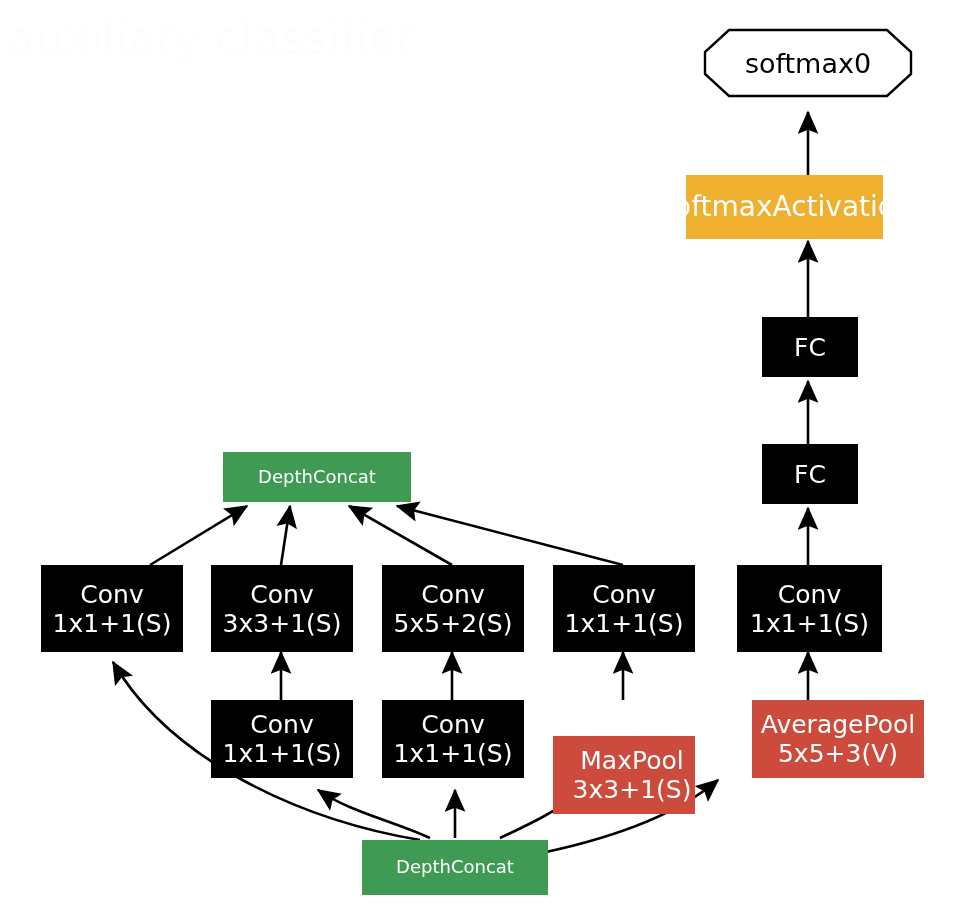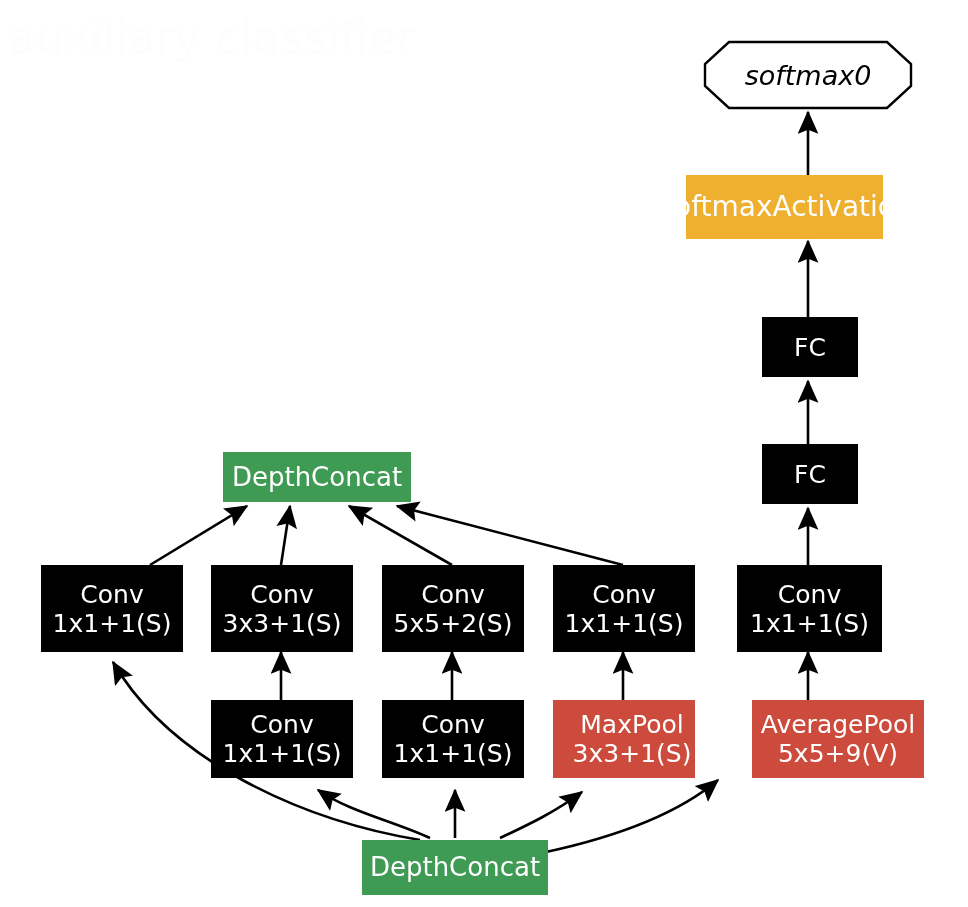--- a/index.html
+++ b/index.html
@@ -36,21 +36,21 @@
     line-height: 1.16;
     color: #ffffff;
     z-index: 3;
   }
   .node .ln {
     display: block;
     white-space: nowrap;
   }
   .conv   { background: #000000; font-size: 25px; }
   .pool   { background: #cc4b3c; font-size: 25px; }
-  .concat { background: #3f9a54; font-size: 26px; justify-content: center; }
+  .concat { background: #3f9a54; font-size: 18px; justify-content: center; }
   .soft   { background: #eeb02e; font-size: 28px; }
   .octa {
     position: absolute;
     z-index: 3;
     color: #000000;
     font-size: 27px;
     display: flex;
     align-items: center;
     justify-content: center;
   }
@@ -105,21 +105,21 @@
       <path d="M623,565 L397,506"></path>
 
       <path d="M420,840 C300,820 170,760 113,662"></path>
       <path d="M430,838 C390,820 350,812 318,790"></path>
       <path d="M455,838 L455,790"></path>
       <path d="M500,838 C530,824 555,812 582,792"></path>
       <path d="M546,852 C620,836 680,812 718,780"></path>
     </g>
   </svg>
 
-  <div class="octa" style="left:703px; top:40px; width:210px; height:70px;font-style:italic;">
+  <div class="octa" style="left:703px; top:28px; width:210px; height:70px;">
     <svg class="octa-bg" viewBox="0 0 210 70" preserveAspectRatio="none">
       <polygon points="26,2 184,2 208,24 208,46 184,68 26,68 2,46 2,24" fill="#ffffff" stroke="#000000" stroke-width="2.4"></polygon>
     </svg>
     <span class="octa-label">softmax0</span>
   </div>
 
   <div class="node soft" style="left:686px; top:175px; width:197px; height:64px;">
     <span class="ln">SoftmaxActivation</span>
   </div>
 
@@ -159,28 +159,28 @@
   <div class="node conv" style="left:211px; top:700px; width:142px; height:78px;">
     <span class="ln">Conv</span>
     <span class="ln">1x1+1(S)</span>
   </div>
 
   <div class="node conv" style="left:382px; top:700px; width:142px; height:78px;">
     <span class="ln">Conv</span>
     <span class="ln">1x1+1(S)</span>
   </div>
 
-  <div class="node pool" style="left:553px; top:700px; width:142px; height:78px;padding-left:16px;">
+  <div class="node pool" style="left:553px; top:736px; width:142px; height:78px;padding-left:16px;">
     <span class="ln">MaxPool</span>
     <span class="ln">3x3+1(S)</span>
   </div>
 
   <div class="node pool" style="left:724px; top:700px; width:172px; height:78px;margin-left:28px;">
     <span class="ln">AveragePool</span>
-    <span class="ln">5x5+9(V)</span>
+    <span class="ln">5x5+3(V)</span>
   </div>
 
   <div class="node concat" style="left:223px; top:452px; width:188px; height:50px;">
     <span class="ln">DepthConcat</span>
   </div>
 
   <div class="node concat" style="left:362px; top:840px; width:186px; height:55px;">
     <span class="ln">DepthConcat</span>
   </div>
 

